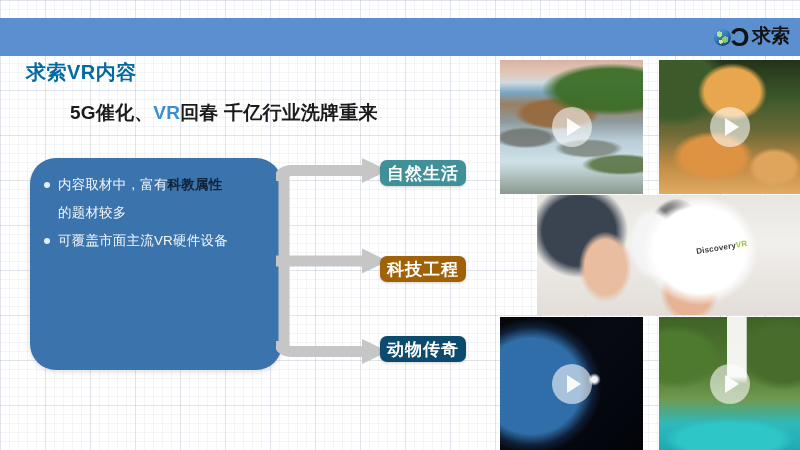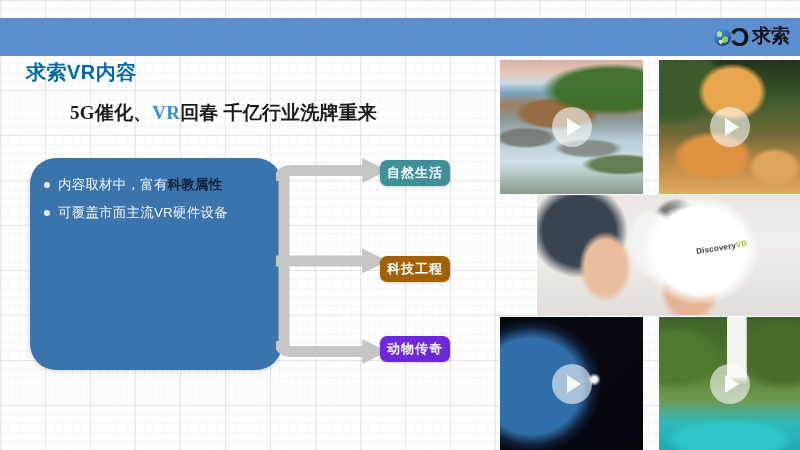--- a/index.html
+++ b/index.html
@@ -98,21 +98,20 @@
   
   .headline {
     position: absolute;
     left: 70px;
     top: 100px;
     font-size: 19px;
     font-weight: bold;
     color: #1b1b1b;
     white-space: nowrap;
     letter-spacing: 0.2px;
-    font-family: Liberation Serif, serif;
   }
   .headline .accent { color: #3a8fd4; }
 
   
   .bullet-panel {
     position: absolute;
     left: 30px;
     top: 158px;
     width: 252px;
     height: 212px;
@@ -163,31 +162,31 @@
   }
 
   
   .pill {
     position: absolute;
     height: 26px;
     border-radius: 7px;
     display: flex;
     align-items: center;
     justify-content: center;
-    font-size: 13px;
+    font-size: 17px;
     font-weight: bold;
     color: #ffffff;
     letter-spacing: 1px;
     padding: 0 7px;
     box-shadow: 0 1px 3px rgba(0,0,0,0.18);
     white-space: nowrap;
   }
   .pill-nature  { left: 380px; top: 160px; background: #3f9099; }
   .pill-tech    { left: 380px; top: 256px; background: #a16207; }
-  .pill-animal  { left: 380px; top: 336px; background: #6d28d9; }
+  .pill-animal  { left: 380px; top: 336px; background: #0c4a6e; }
 
   
   .photo {
     position: absolute;
     overflow: hidden;
     background: #222;
   }
   .photo-landscape {
     left: 500px; top: 60px; width: 143px; height: 134px;
   }
@@ -314,20 +313,24 @@
   </div>
 
   <div class="bullet-panel">
     <div class="bullet-list">
 
       <div class="bullet-item">
         <span class="bullet-dot"></span>
         <span class="bullet-text"><span>内容取材中，富有</span><span class="em">科教属性</span></span>
       </div>
 
+      <div class="bullet-item">
+        <span class="bullet-dot" style="visibility:hidden"></span>
+        <span class="bullet-text">的题材较多</span>
+      </div>
 
 
 
       <div class="bullet-item">
         <span class="bullet-dot"></span>
         <span class="bullet-text">可覆盖市面主流VR硬件设备</span>
       </div>
 
     </div>
   </div>

